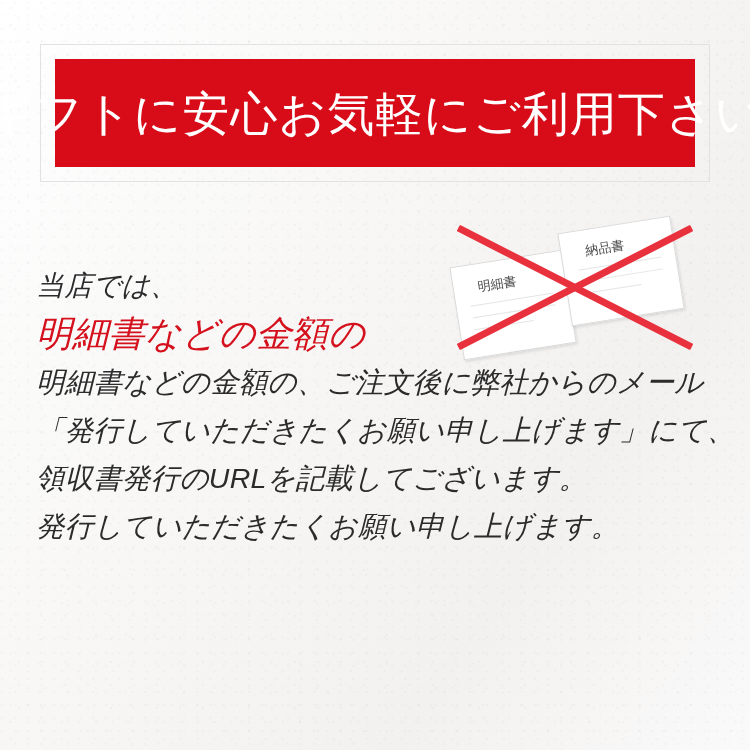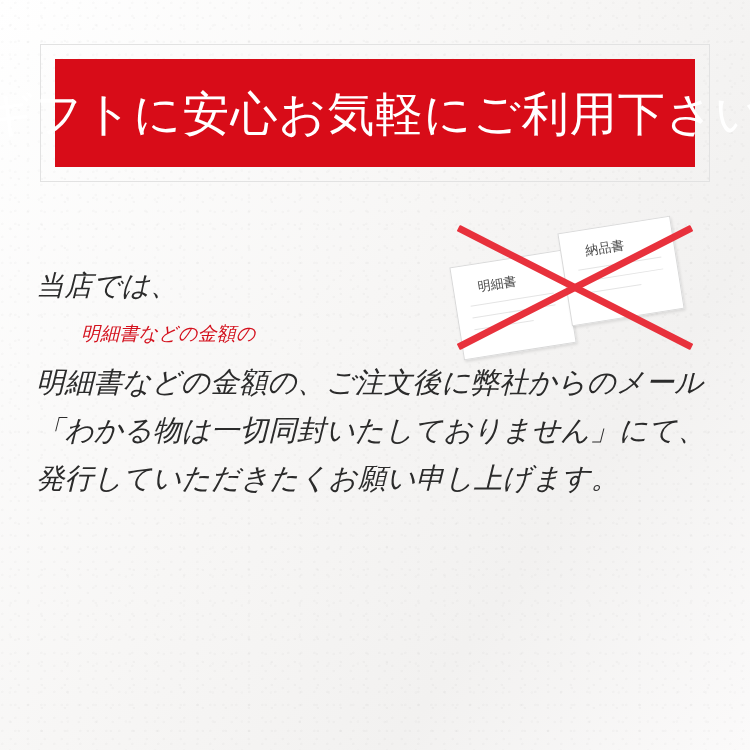--- a/index.html
+++ b/index.html
@@ -66,22 +66,21 @@
   .line {
     font-size: 28.5px;
     line-height: 48px;
     color: #2b2b2b;
     white-space: nowrap;
     letter-spacing: 0.2px;
     font-style: italic;
   }
   .line.red {
     color: #d4111d;
-    font-size: 19px;
-    margin-left: 45px;
+    font-size: 36px;
   }
   .line.l1 { font-size: 28px; }
 
   
   .docs {
     position: absolute;
     left: 452px;
     top: 222px;
     width: 248px;
     height: 130px;
@@ -168,17 +167,18 @@
     <div class="cross">
       <span class="s1"></span>
       <span class="s2"></span>
     </div>
   </div>
 
   <div class="copy">
     <div class="line l1">当店では、</div>
     <div class="line red">明細書などの金額の</div>
     <div class="line">明細書などの金額の、ご注文後に弊社からのメール</div>
-    <div class="line">「わかる物は一切同封いたしておりません」にて、</div>
+    <div class="line">「発行していただきたくお願い申し上げます」にて、</div>
+    <div class="line">領収書発行のURLを記載してございます。</div>
     <div class="line">発行していただきたくお願い申し上げます。</div>
   </div>
 
 </div>
 
 </body></html>

